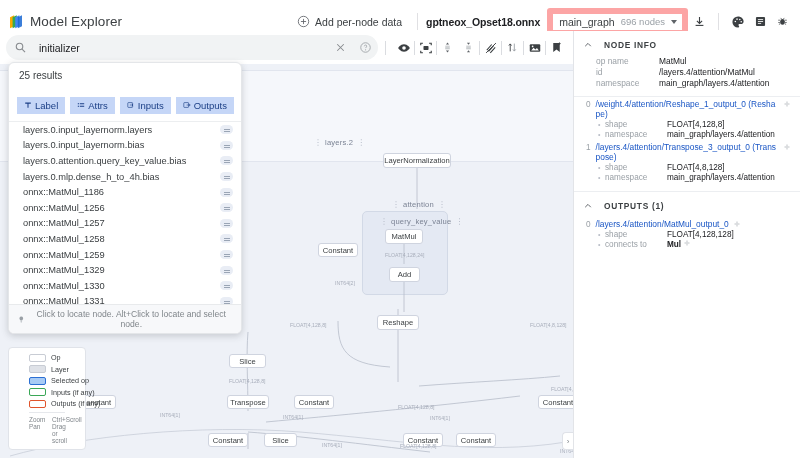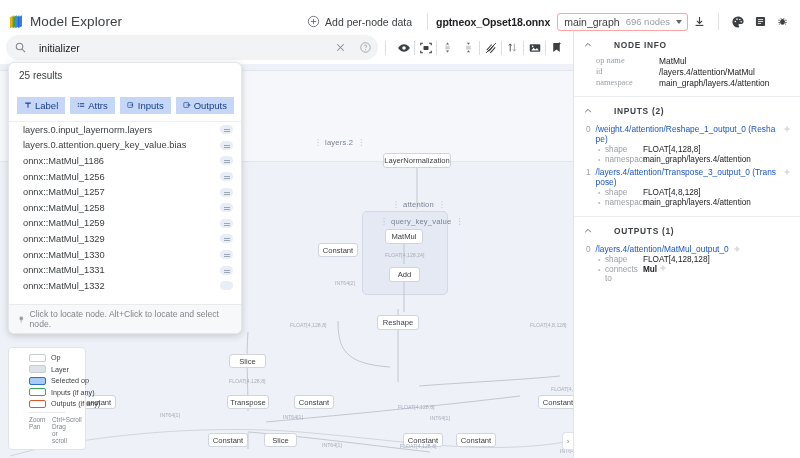--- a/index.html
+++ b/index.html
@@ -27,21 +27,21 @@
   }
   .add-data {
     display: flex; align-items: center; gap: 5px;
     font-size: 10.5px; color: #3c4043; padding: 3px 7px;
     border-radius: 4px; cursor: pointer;
   }
   .vdiv { width: 1px; height: 17px; background: #e0e0e3; margin: 0 8px; }
   .model-name { font-size: 10.5px; color: #202124; font-weight: bold; letter-spacing: -.1px; }
   .graph-select {
     display: flex; align-items: center; gap: 6px;
-    border: 1px solid #fca5a5; border-radius: 3px;
+    border: 6px solid #fca5a5; border-radius: 3px;
     padding: 2px 5px 2px 6px; margin-left: 7px; cursor: pointer;
     background: #fff;
   }
   .graph-select .gname { font-size: 10.5px; color: #3c4043; }
   .graph-select .gcount { font-size: 9.5px; color: #9aa0a6; }
   .caret { width: 0; height: 0; border-left: 3px solid transparent;
            border-right: 3px solid transparent; border-top: 4px solid #5f6368; }
   .icon-btn {
     width: 22px; height: 22px; display: flex; align-items: center;
     justify-content: center; cursor: pointer; border-radius: 50%;
@@ -93,21 +93,21 @@
   .res-badge {
     width: 13px; height: 9px; border-radius: 5px; background: #e9edf5;
     display: flex; align-items: center; justify-content: center; flex: none;
   }
   .res-badge i { display: block; width: 6px; height: 1px; background: #9aa5b5;
                  box-shadow: 0 2px 0 #9aa5b5; }
   .res-footer {
     border-top: 1px solid #e8eaec; background: #f7f8fa;
     display: flex; align-items: center; gap: 4px; padding: 4px 8px;
   }
-  .res-footer span { font-size: 8.6px; color: #80868b; }
+  .res-footer span { font-size: 8.6px; color: #80868b; text-align: center; }
 
   
   .canvas {
     position: absolute; top: 64px; left: 0; width: 573px; height: 394px;
     background: #eef1f7; overflow: hidden;
   }
   .band {
     position: absolute; left: 0; width: 573px; background: #f5f7fb;
     border-top: 1px solid #e1e5ee; border-bottom: 1px solid #e1e5ee;
   }
@@ -152,36 +152,36 @@
     border-radius: 4px 0 0 4px; display: flex; align-items: center;
     justify-content: center; font-size: 8px; color: #80868b; cursor: pointer;
   }
 
   
   .rpanel {
     position: absolute; top: 31px; right: 0; width: 227px; height: 427px;
     background: #fff; border-left: 1px solid #e2e4e8; overflow: hidden;
   }
   .sec-head {
-    display: flex; align-items: center; gap: 22px; padding: 9px 10px 6px;
+    display: flex; align-items: center; gap: 12px; padding: 9px 10px 6px;
     cursor: pointer;
   }
   .chev { width: 8px; height: 8px; flex: none; }
   .sec-title { font-size: 8.4px; font-weight: bold; color: #3c4043; letter-spacing: .7px; }
   .kv { display: flex; padding: 0 10px 0 22px; margin-bottom: 1px; }
-  .kv .k { width: 63px; font-size: 8.4px; color: #9aa0a6; flex: none; font-family: Liberation Serif, serif; }
+  .kv .k { width: 63px; font-size: 8.4px; color: #9aa0a6; flex: none; }
   .kv .v { font-size: 8.4px; color: #202124; word-break: break-all; }
   .sec-div { height: 1px; background: #eceef1; margin: 8px 0 0; }
   .io-row { display: flex; gap: 5px; padding: 2px 10px 0 12px; align-items: baseline; }
   .io-idx { font-size: 8.2px; color: #9aa0a6; flex: none; }
   .io-name { font-size: 8.4px; color: #1a56c5; word-break: break-all; cursor: pointer; }
   .tgt { font-size: 7px; color: #9aa0a6; }
   .io-kv { display: flex; padding: 1px 10px 0 24px; }
   .io-kv .bullet { color: #b9bec7; font-size: 7px; width: 7px; flex: none; line-height: 1.35; }
-  .io-kv .k { width: 38px; font-size: 8.2px; color: #9aa0a6; flex: none; }
+  .io-kv .k { width: 62px; font-size: 8.2px; color: #9aa0a6; flex: none; }
   .io-kv .v { font-size: 8.2px; color: #202124; word-break: break-all; }
   .io-kv .v.b { font-weight: bold; }
 </style>
 </head>
 <body>
 
 <div id="app">
 
   <div class="topbar">
     <div class="brand">
@@ -473,21 +473,33 @@
         </div>
       </div>
     <div class="res-list">
         <div class="res-item">
           <span class="res-label">layers.0.input_layernorm.layers</span>
           <span class="res-badge">
             <i></i>
           </span>
         </div>
         <div class="res-item">
+          <span class="res-label">layers.0.input_layernorm.bias</span>
+          <span class="res-badge">
+            <i></i>
+          </span>
+        </div>
+        <div class="res-item">
           <span class="res-label">layers.0.attention.query_key_value.bias</span>
+          <span class="res-badge">
+            <i></i>
+          </span>
+        </div>
+        <div class="res-item">
+          <span class="res-label">layers.0.mlp.dense_h_to_4h.bias</span>
           <span class="res-badge">
             <i></i>
           </span>
         </div>
         <div class="res-item">
           <span class="res-label">onnx::MatMul_1186</span>
           <span class="res-badge">
             <i></i>
           </span>
         </div>
@@ -564,26 +576,20 @@
           <span class="k">id</span>
           <span class="v">/layers.4/attention/MatMul</span>
         </div>
         <div class="kv">
           <span class="k">namespace</span>
           <span class="v">main_graph/layers.4/attention</span>
         </div>
       </div>
 
     <div class="sec-div"></div>
-    <div class="sec-head">
-      <svg class="chev" viewBox="0 0 10 10">
-        <path d="M1.5 6.5 L5 3 L8.5 6.5" fill="none" stroke="#5f6368" stroke-width="1.2"></path>
-      </svg>
-      <span class="sec-title">INPUTS (2)</span>
-    </div>
     <div>
         <div class="io-row">
           <span class="io-idx">0</span>
           <span class="io-name">/weight.4/attention/Reshape_1_output_0 (Reshape)</span>
           <span class="tgt"><svg width="6" height="6" viewBox="0 0 20 20">
               <circle cx="10" cy="10" r="4" fill="none" stroke="#9aa0a6" stroke-width="1.6"></circle>
               <path d="M10 1v4M10 15v4M1 10h4M15 10h4" stroke="#9aa0a6" stroke-width="1.6"></path>
             </svg></span>
         </div>
         <div class="io-kv">

